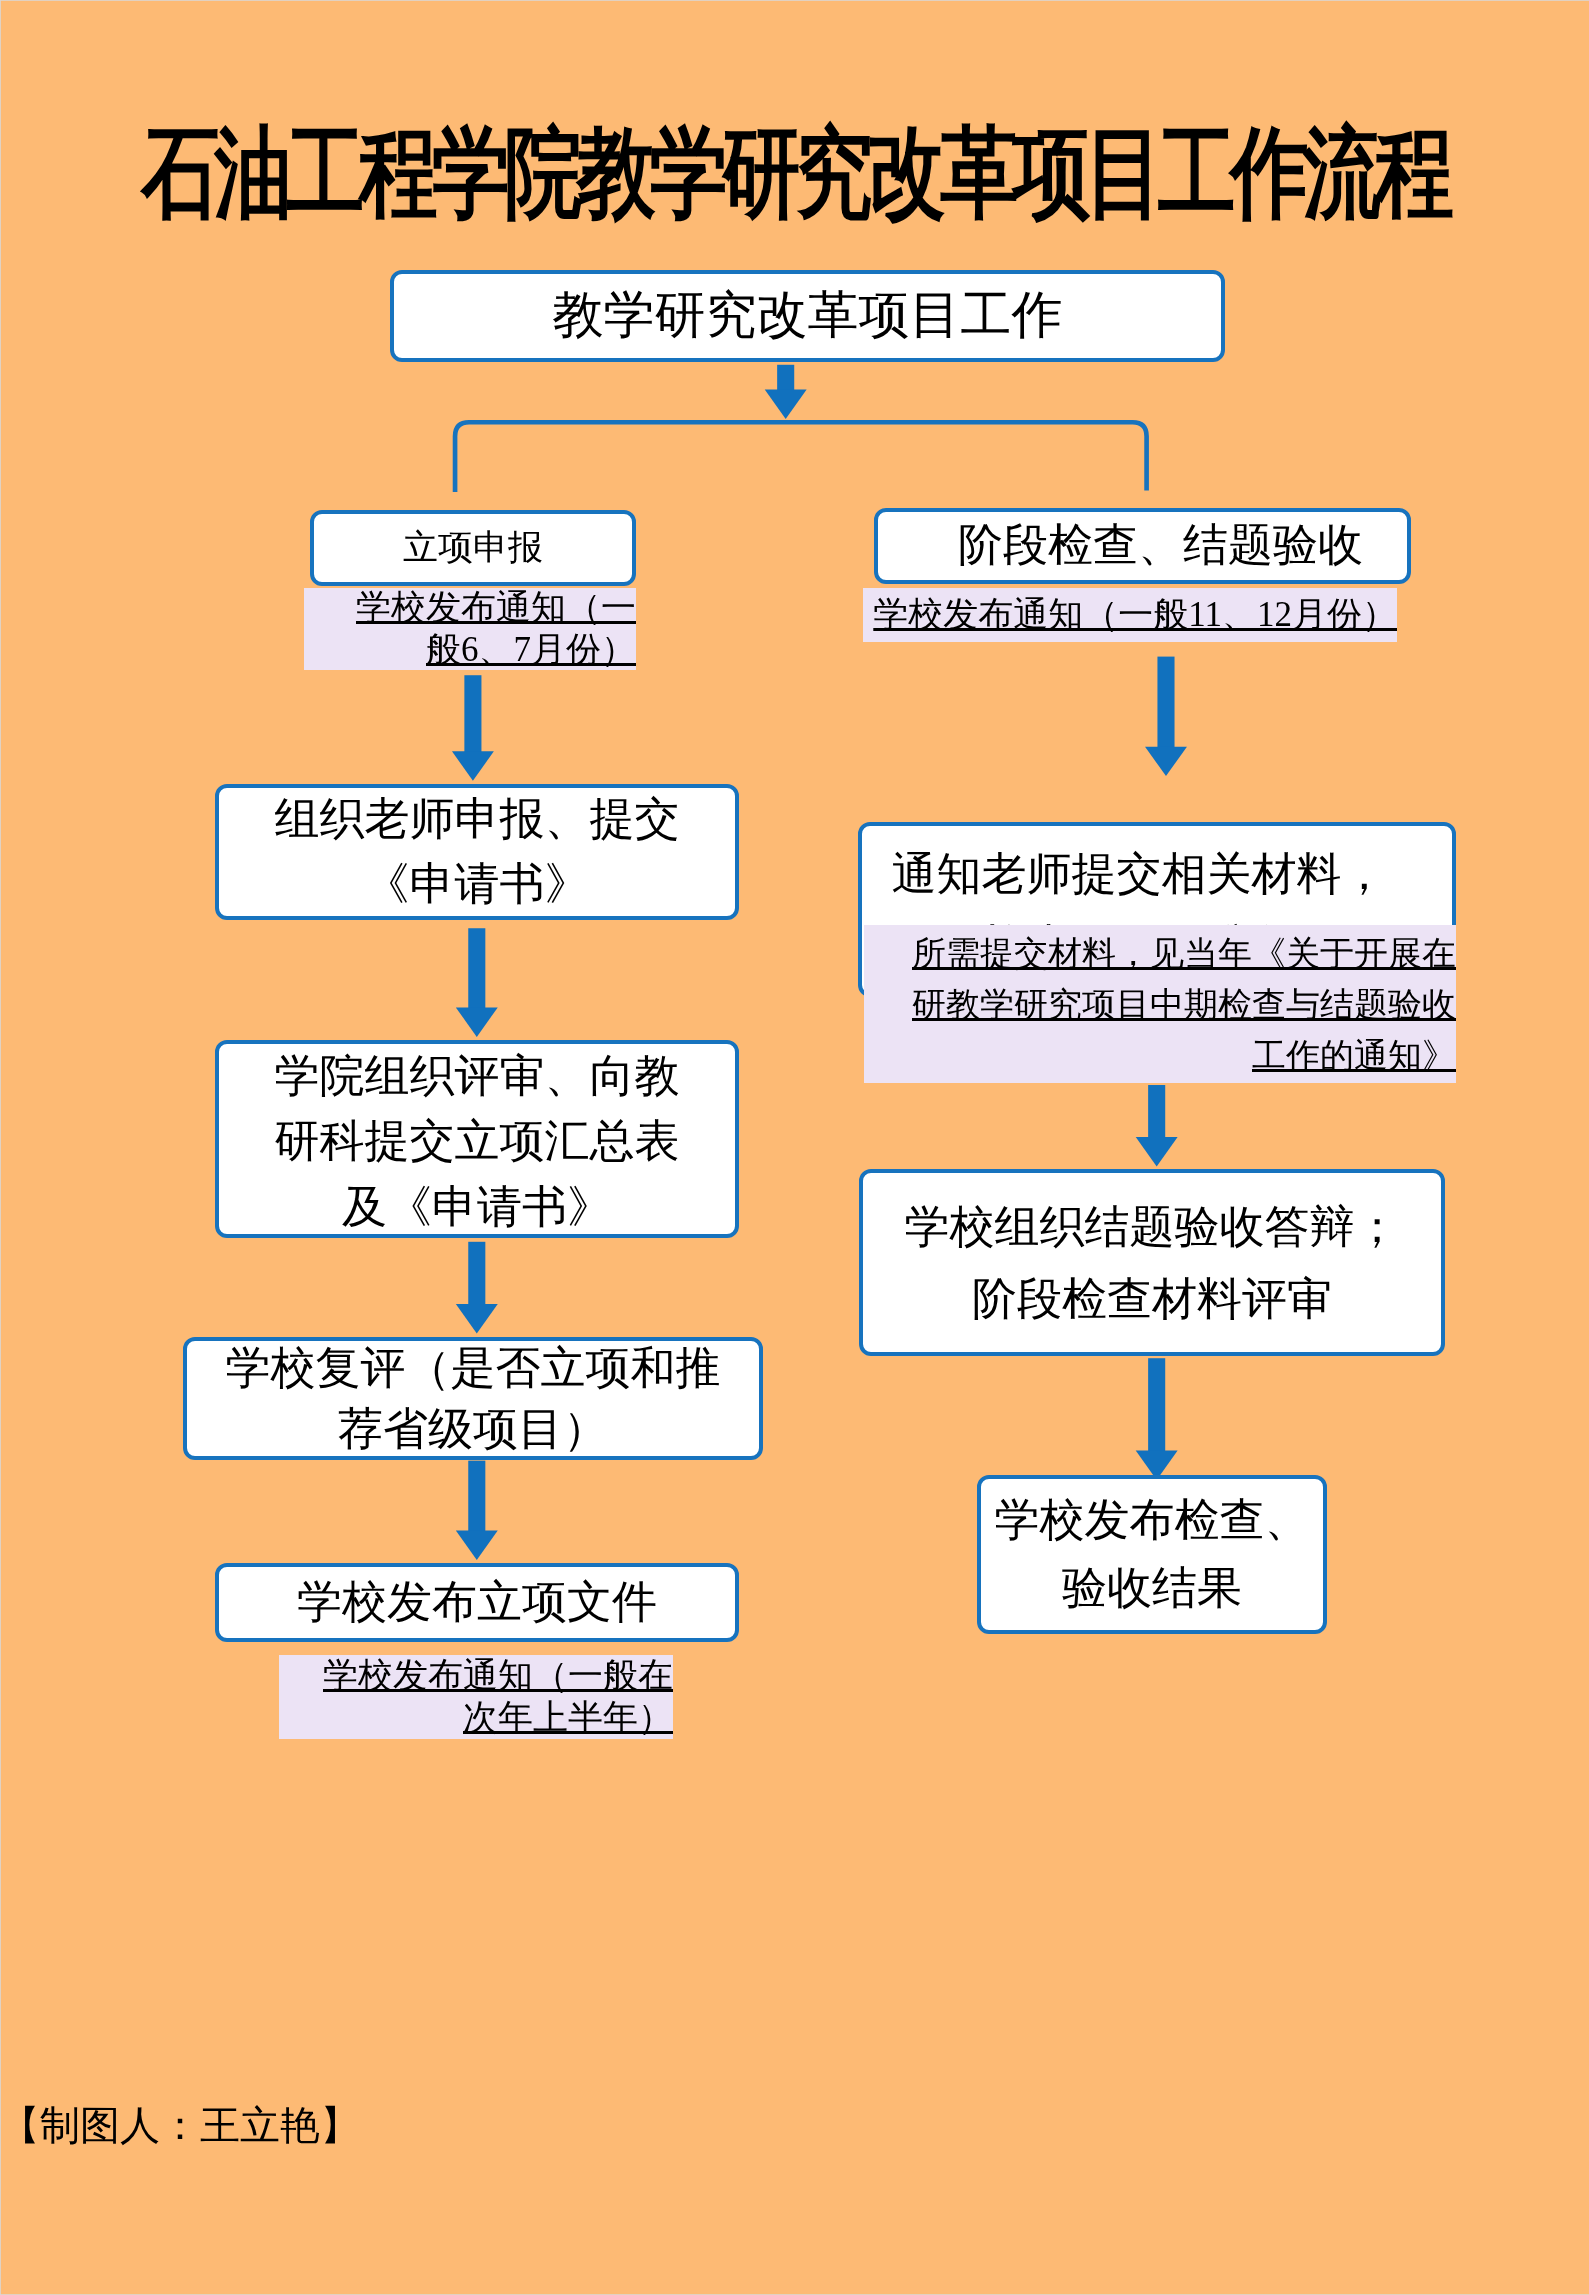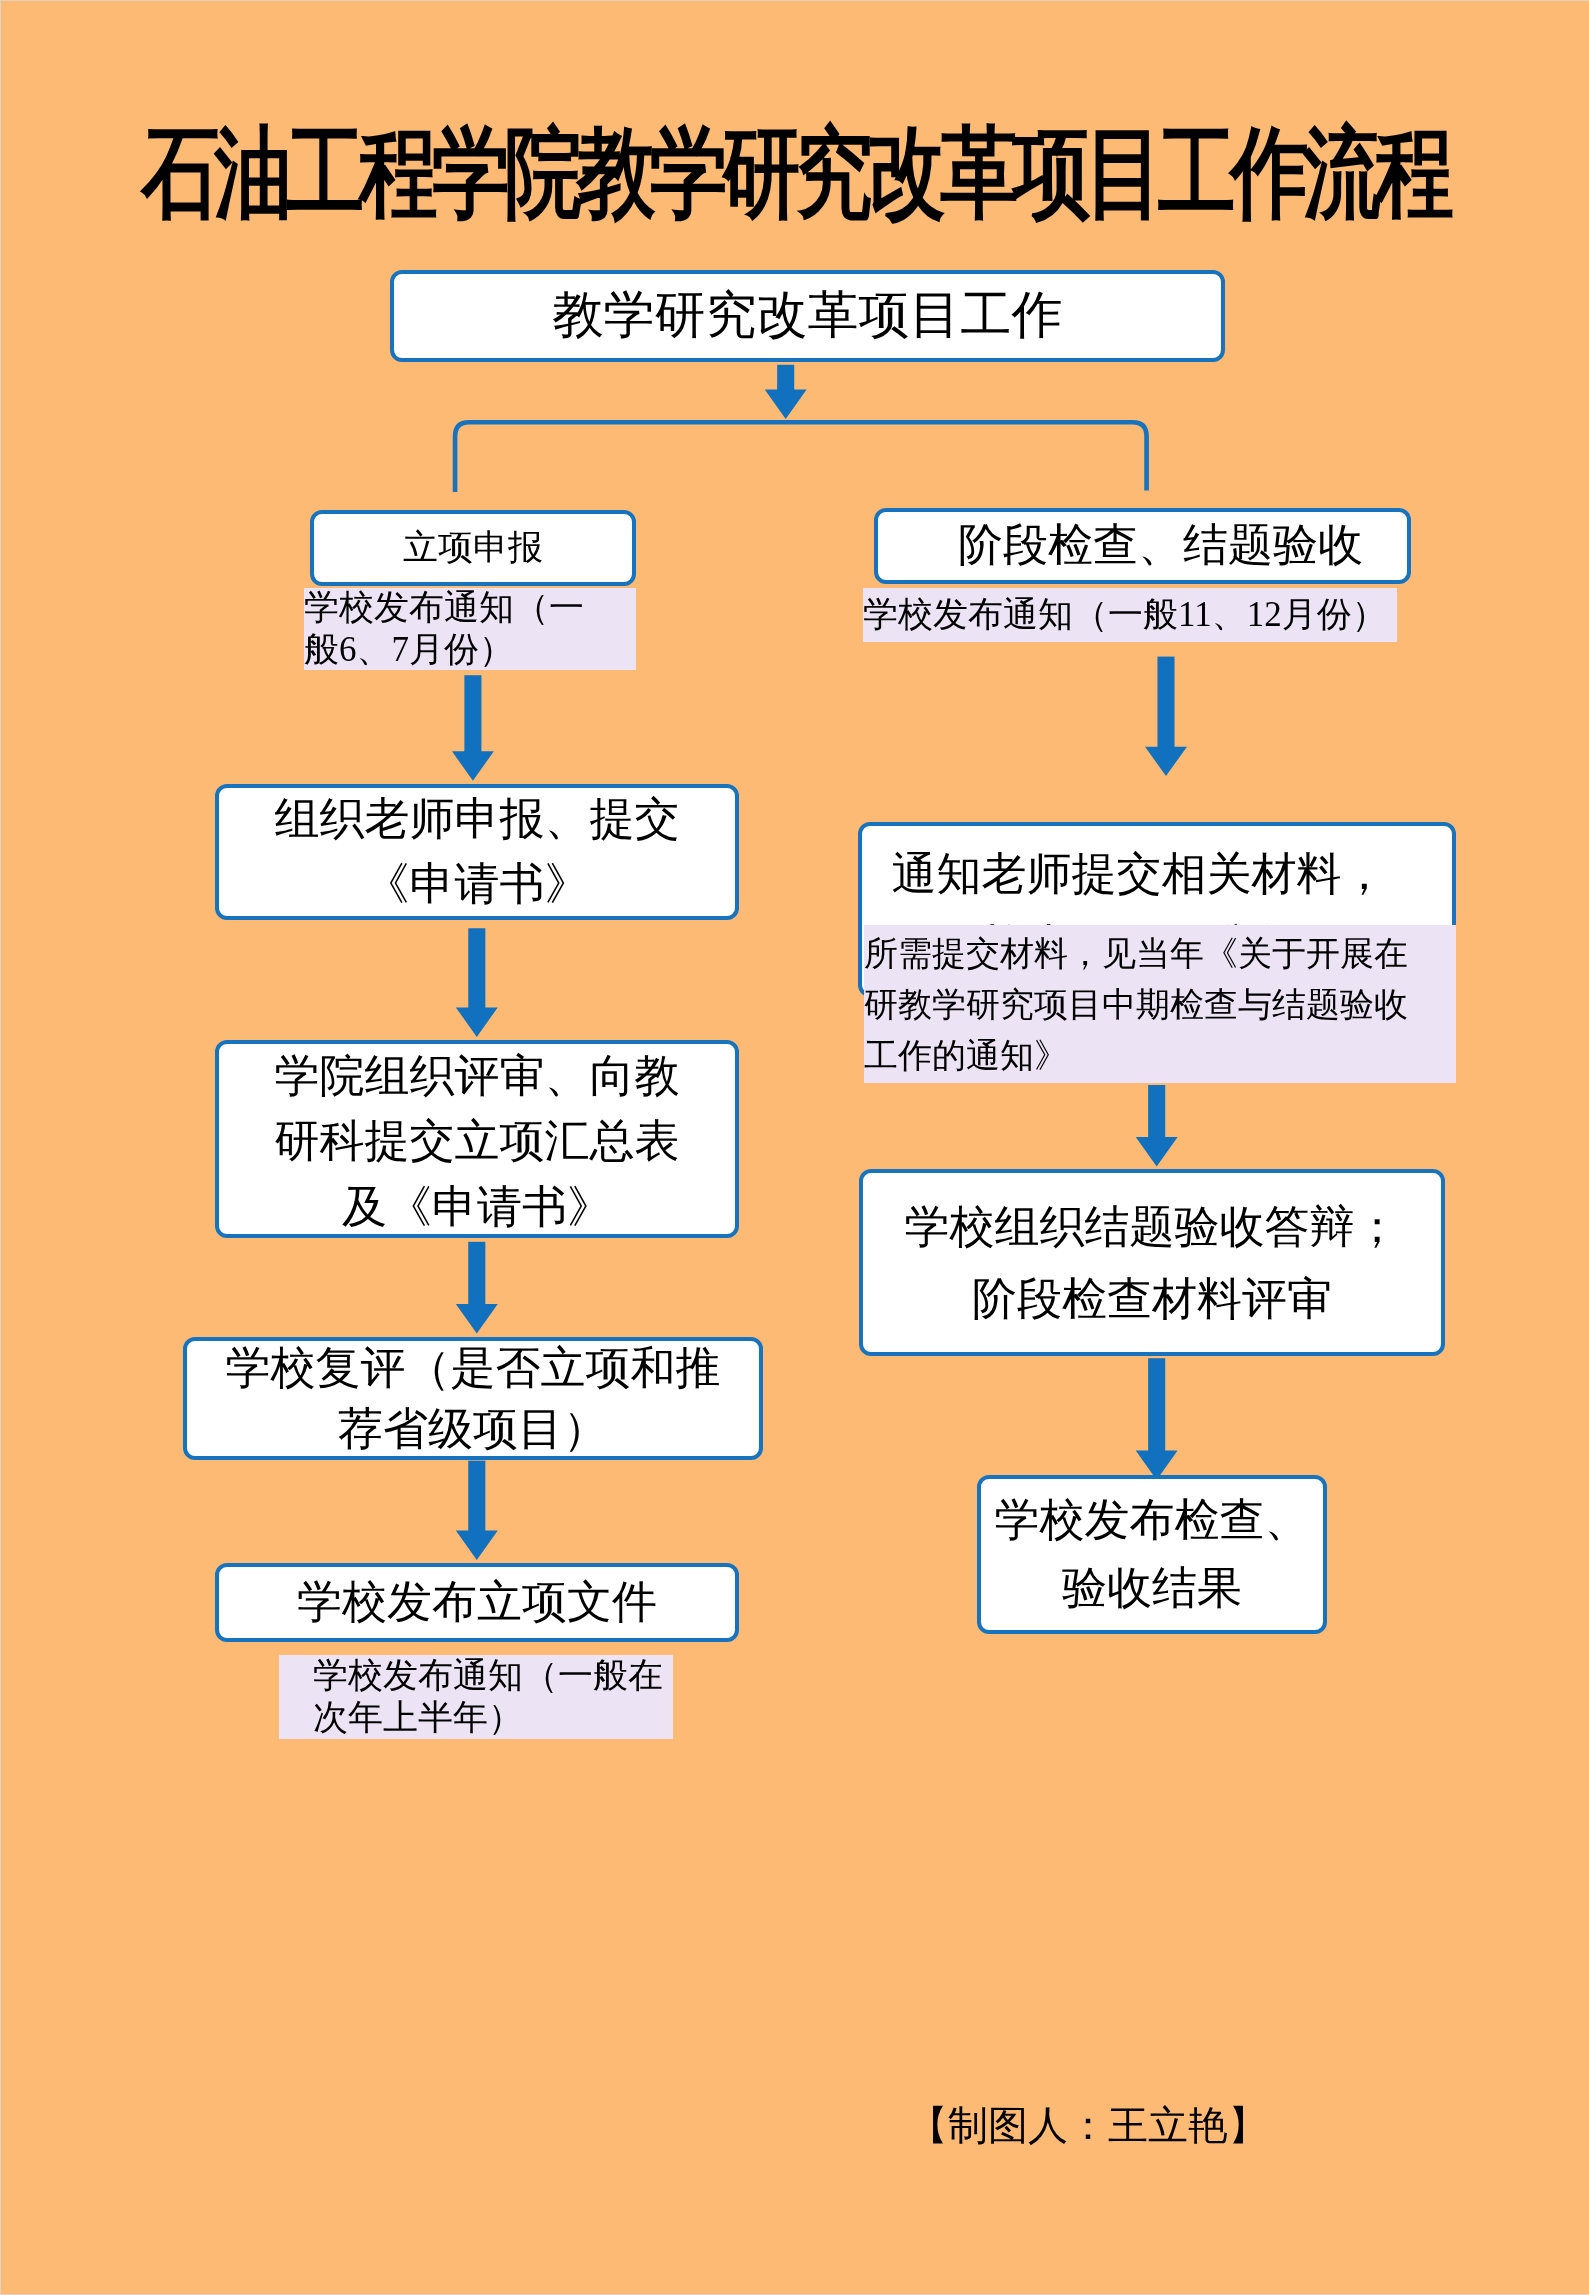--- a/index.html
+++ b/index.html
@@ -44,30 +44,31 @@
   }
   .box .bline{white-space:nowrap;}
   .box-root{font-size:51px;}
   .align-left{align-items:flex-start;padding-left:29.5px;line-height:1.6;}
   .lh-loose{line-height:1.6;}
   .note{
     position:absolute;
     box-sizing:border-box;
     background:var(--note);
     display:flex;flex-direction:column;
-    justify-content:center;align-items:flex-start;
+    justify-content:center;align-items:flex-end;
     font-size:35px;
     line-height:1.2;
     text-align:center;
+    text-decoration:underline;
   }
   .note .bline{white-space:nowrap;}
   .note-3line{font-size:34px;line-height:1.5;}
   .footer-credit{
     position:absolute;left:0;top:2105px;width:1268px;
-    text-align:right;
+    text-align:left;
     font-family:"Liberation Sans", sans-serif;
     font-weight:500;
     font-size:40px;
     line-height:1;
   }
   svg.wires{position:absolute;left:0;top:0;pointer-events:none;}
 </style>
 </head>
 <body>
 

